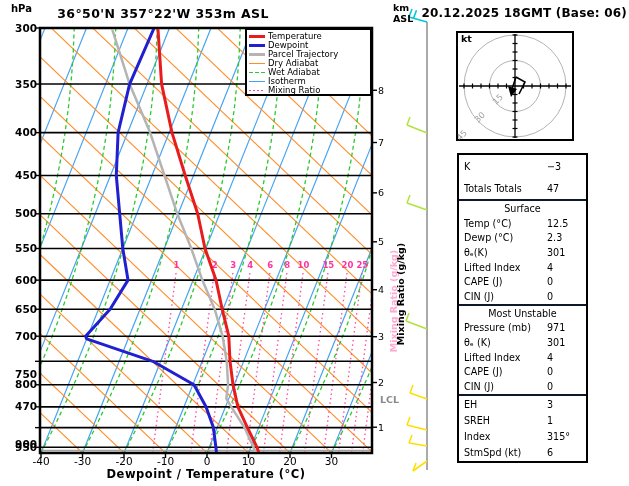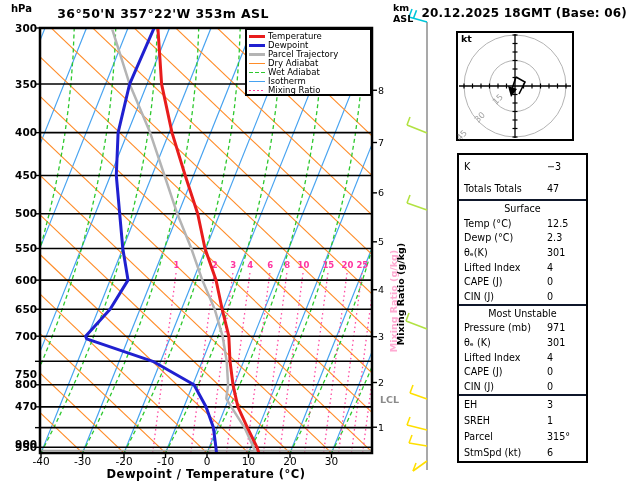--- a/index.html
+++ b/index.html
@@ -356,18 +356,18 @@
         <div class="sec-h">Most Unstable</div>
         <div class="prow"><span>Pressure (mb)</span><span class="pval">971</span></div>
         <div class="prow"><span>θₑ (K)</span><span class="pval">301</span></div>
         <div class="prow"><span>Lifted Index</span><span class="pval">4</span></div>
         <div class="prow"><span>CAPE (J)</span><span class="pval">0</span></div>
         <div class="prow"><span>CIN (J)</span><span class="pval">0</span></div>
       </div>
       <div class="sec" style="height: 67px;">
         <div class="prow"><span>EH</span><span class="pval">3</span></div>
         <div class="prow"><span>SREH</span><span class="pval">1</span></div>
-        <div class="prow"><span>Parcel</span><span class="pval">315°</span></div>
+        <div class="prow"><span>Index</span><span class="pval">315°</span></div>
         <div class="prow"><span>StmSpd (kt)</span><span class="pval">6</span></div>
       </div>
     </div>
 
 </div>
 
 </body></html>

